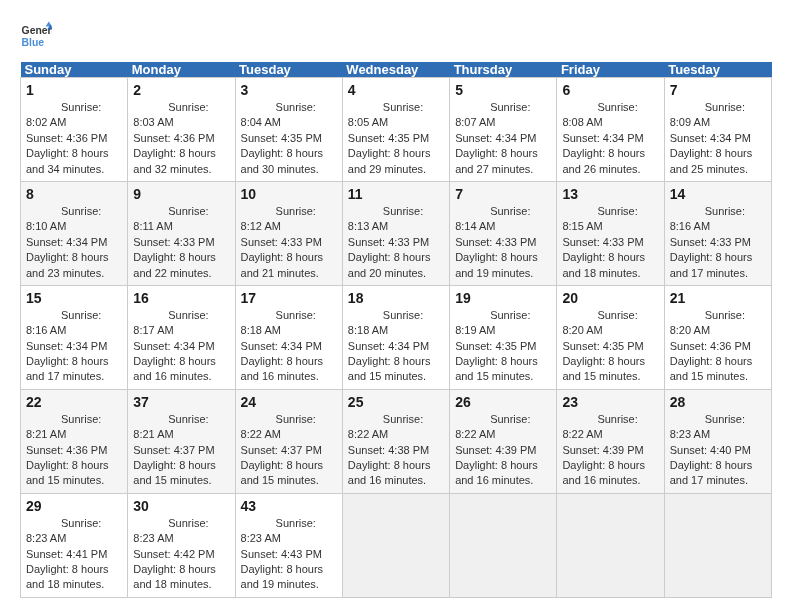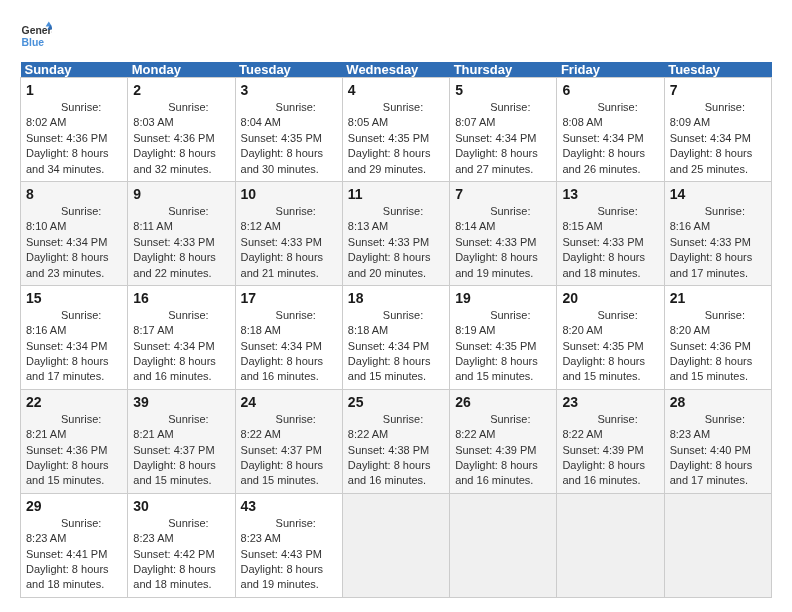--- a/index.html
+++ b/index.html
@@ -195,21 +195,21 @@
         <span class="day-number">21</span>
         <span class="day-info">Sunrise: 8:20 AM<br>Sunset: 4:36 PM<br>Daylight: 8 hours and 15 minutes.</span>
       </td>
         </tr>
         <tr>
           <td>
         <span class="day-number">22</span>
         <span class="day-info">Sunrise: 8:21 AM<br>Sunset: 4:36 PM<br>Daylight: 8 hours and 15 minutes.</span>
       </td>
           <td>
-        <span class="day-number">39</span>
+        <span class="day-number">37</span>
         <span class="day-info">Sunrise: 8:21 AM<br>Sunset: 4:37 PM<br>Daylight: 8 hours and 15 minutes.</span>
       </td>
           <td>
         <span class="day-number">24</span>
         <span class="day-info">Sunrise: 8:22 AM<br>Sunset: 4:37 PM<br>Daylight: 8 hours and 15 minutes.</span>
       </td>
           <td>
         <span class="day-number">25</span>
         <span class="day-info">Sunrise: 8:22 AM<br>Sunset: 4:38 PM<br>Daylight: 8 hours and 16 minutes.</span>
       </td>

